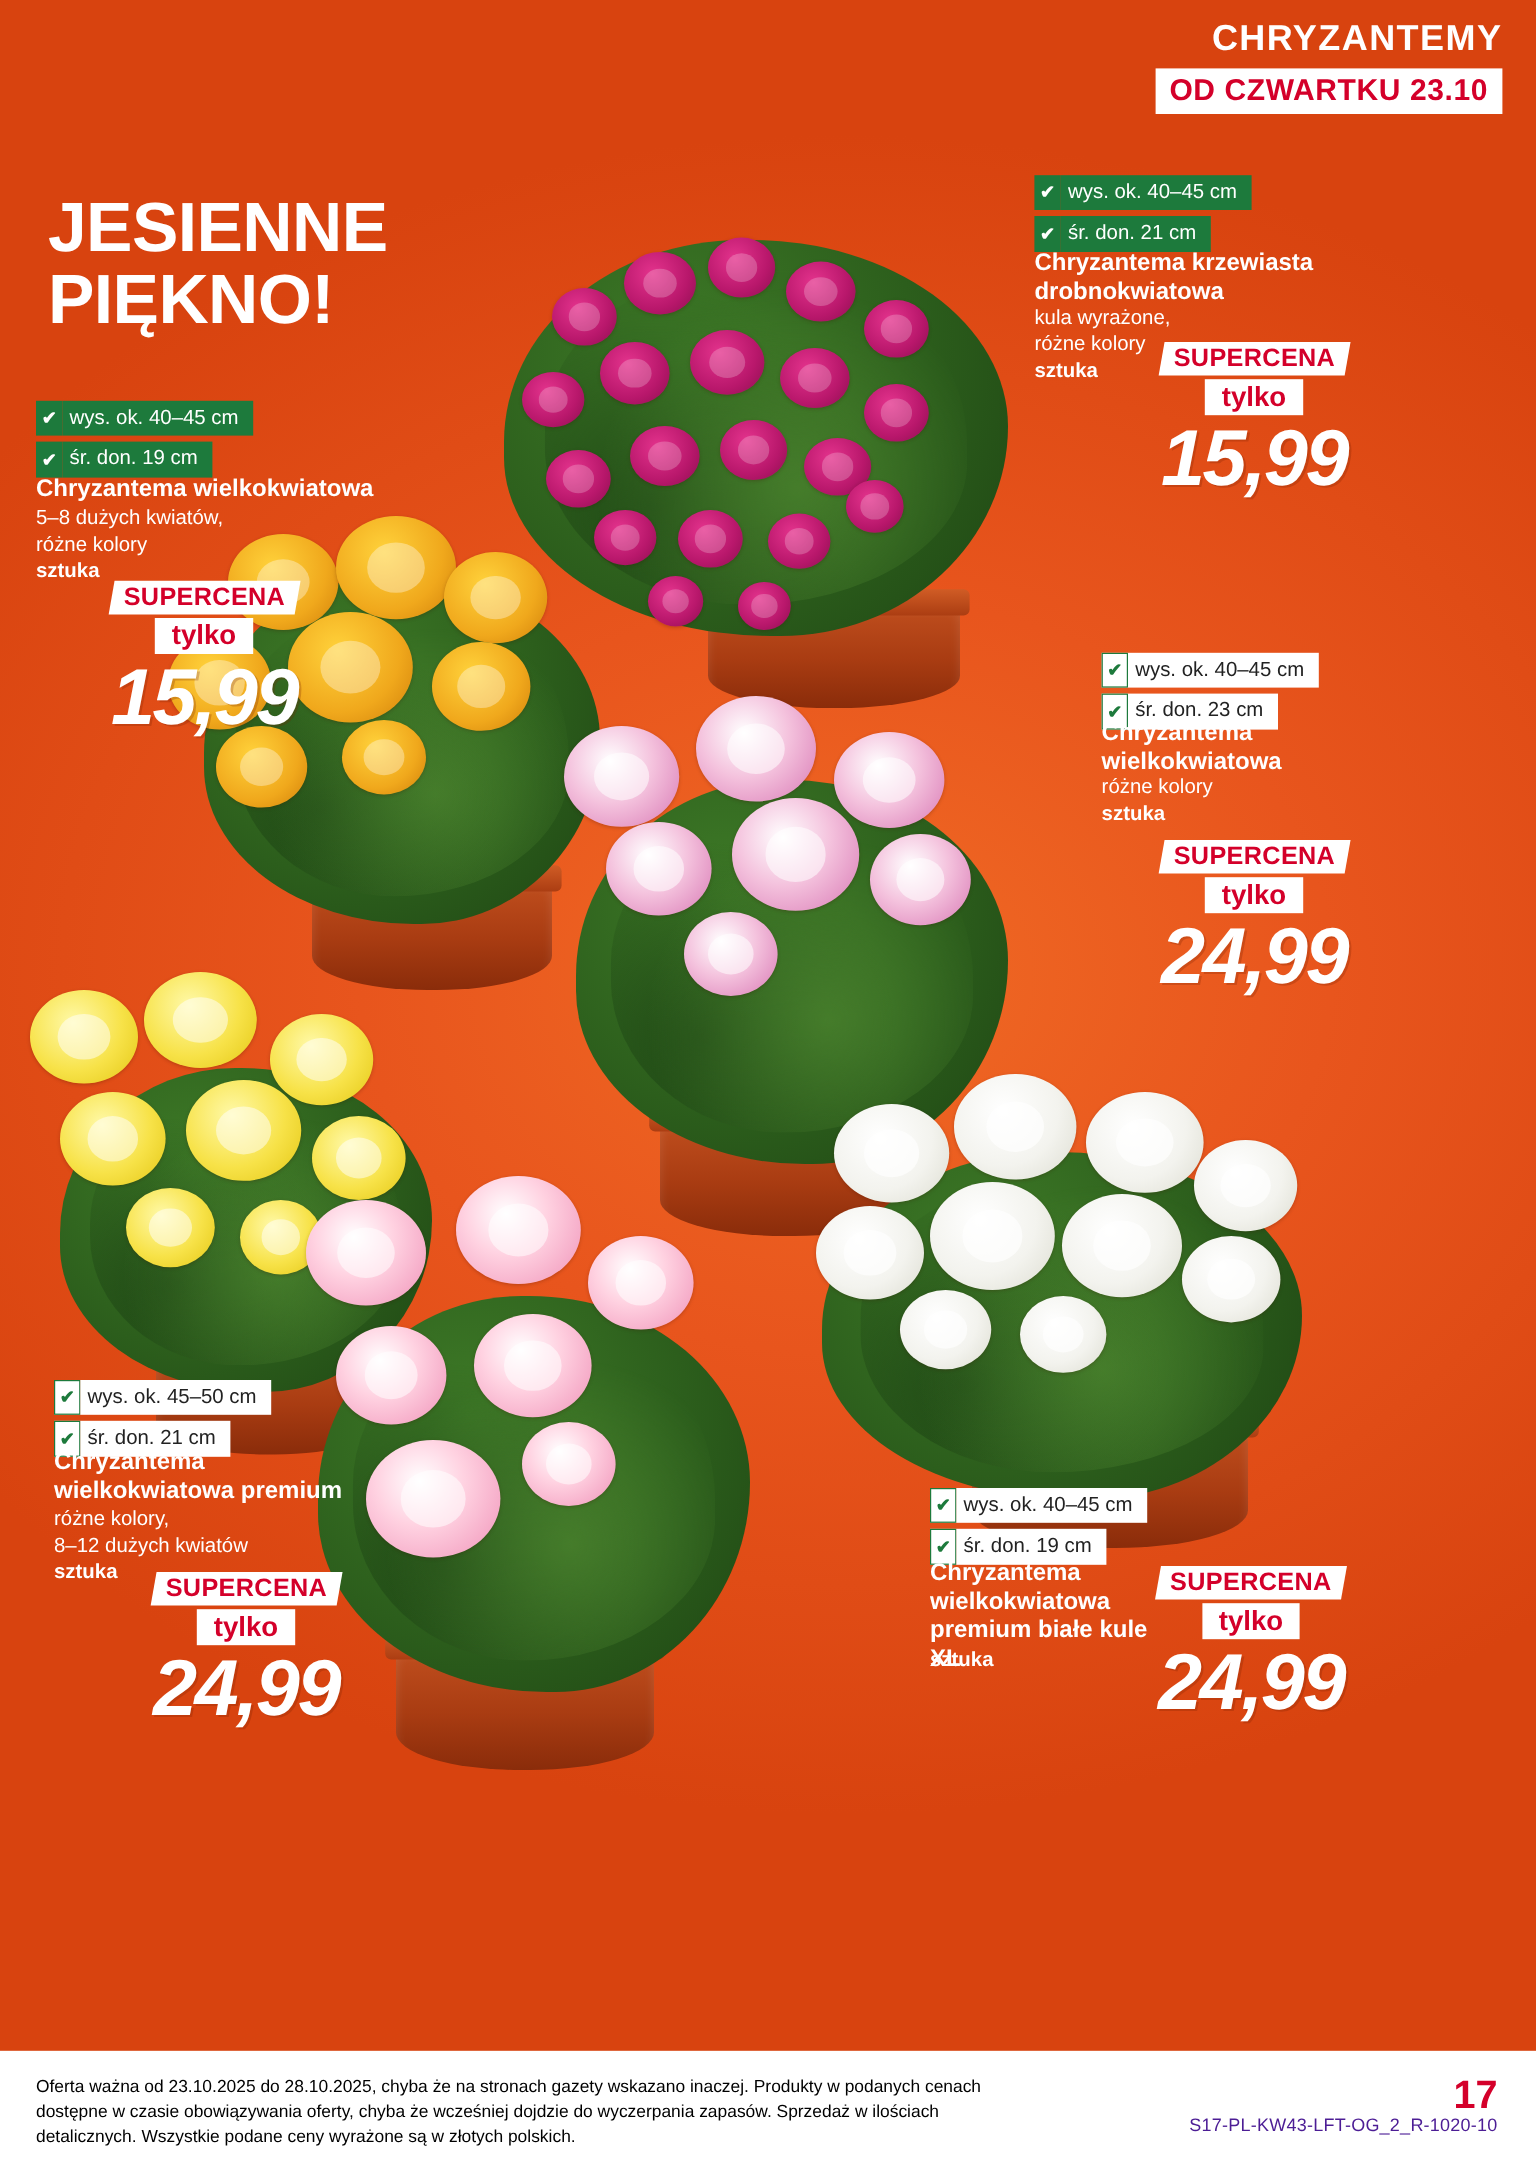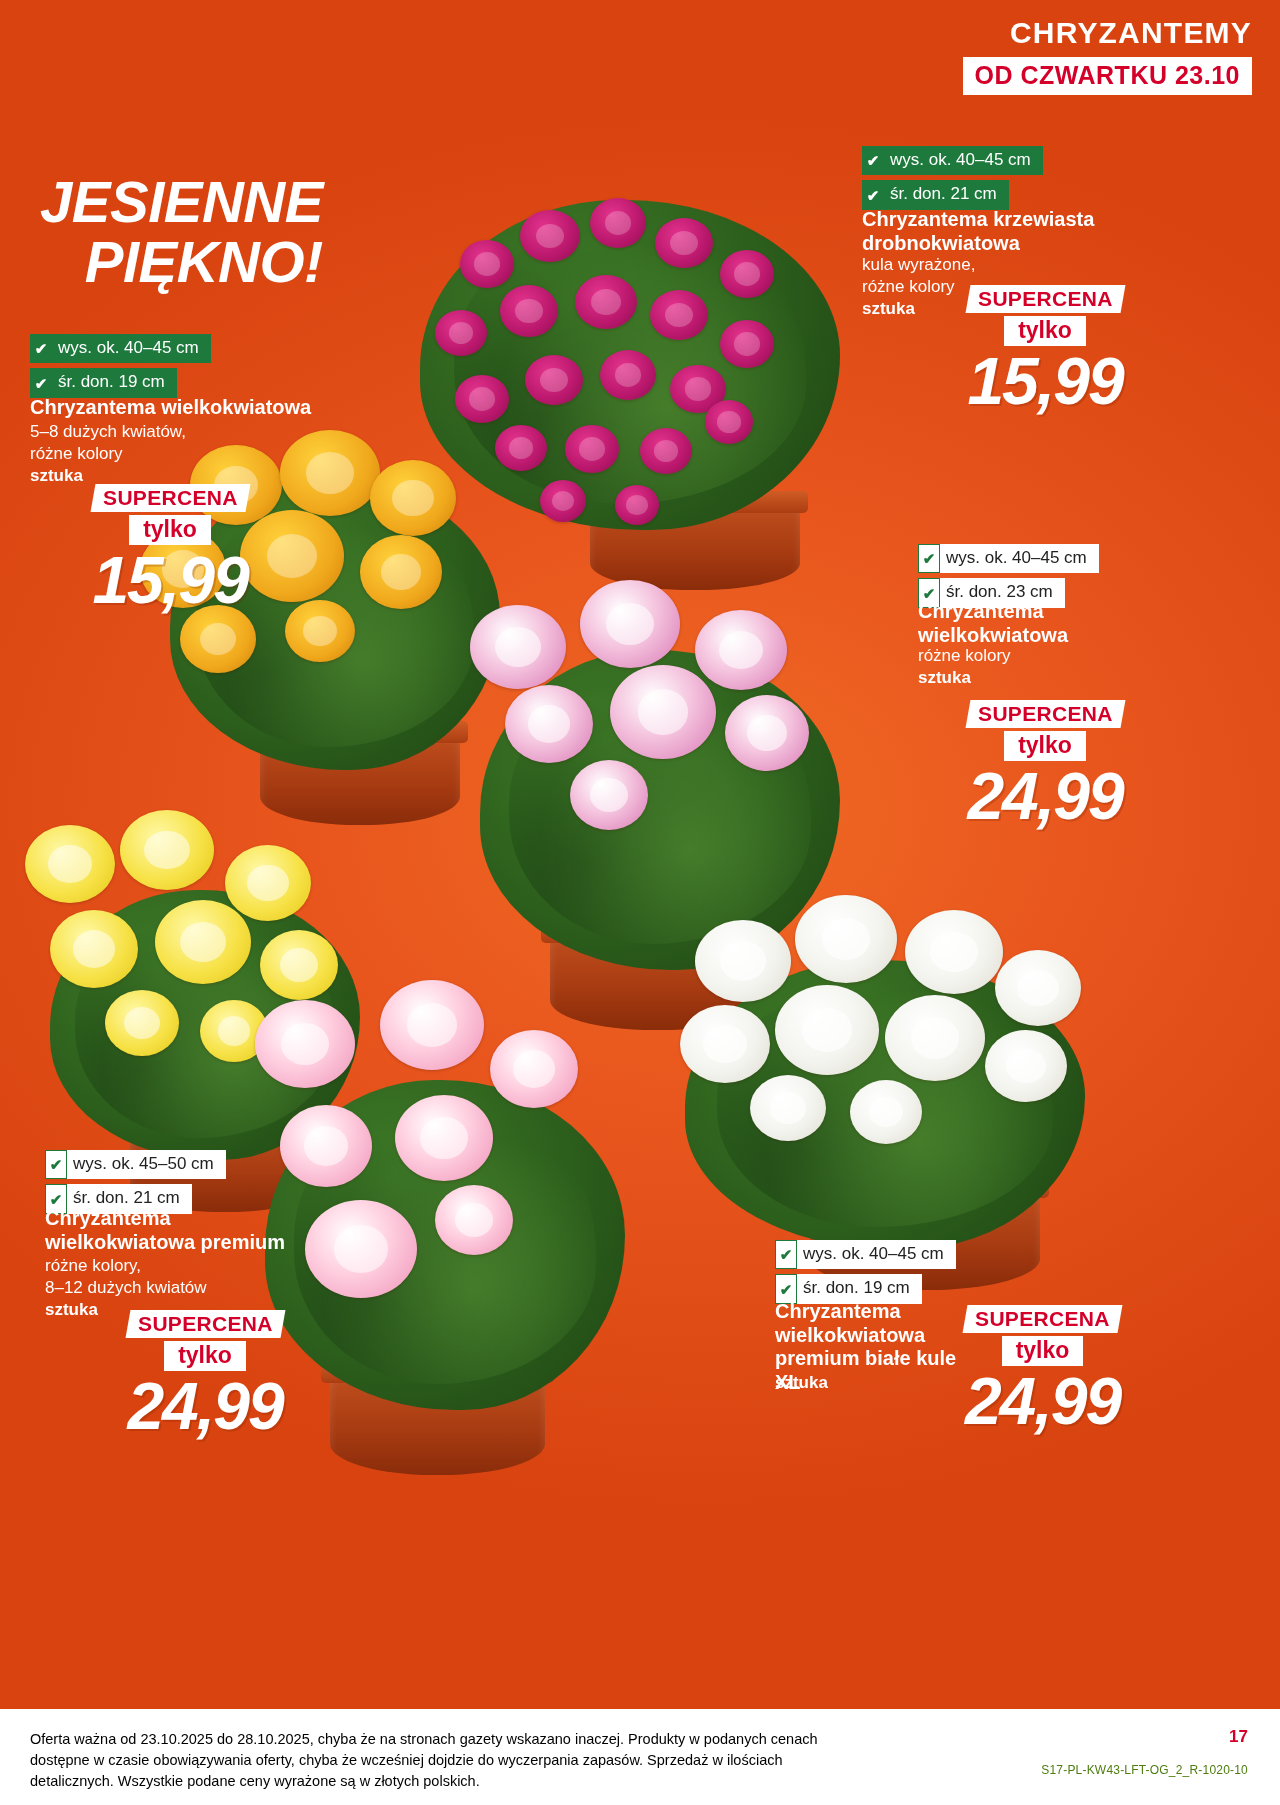--- a/index.html
+++ b/index.html
@@ -54,28 +54,26 @@
     color: #ffffff;
     font-weight: bold;
     font-size: 78px;
     letter-spacing: -1px;
     line-height: 1;
     white-space: nowrap;
   }
   .title-sub {
     position: absolute;
     left: 40px;
-    top: 172px;
-    color: #ffffff;
-    font-weight: bold;
-    font-style: italic;
+    top: 160px;
+    color: #ffffff;
+    font-weight: bold;
     font-size: 58px;
     line-height: 1.04;
     letter-spacing: -0.5px;
-    text-align: right;
   }
 
   
   .spec-list { position: absolute; }
   .spec {
     display: flex;
     align-items: stretch;
     margin-bottom: 5px;
     width: max-content;
   }
@@ -167,28 +165,28 @@
     color: #000000;
     font-size: 14.5px;
     line-height: 1.45;
   }
   .footer-page {
     position: absolute;
     right: 32px;
     top: 18px;
     color: #d4002a;
     font-weight: bold;
-    font-size: 17px;
+    font-size: 33px;
   }
   .footer-code {
     position: absolute;
     right: 32px;
     top: 54px;
-    color: #4d7c0f;
-    font-size: 12px;
+    color: #4c1d95;
+    font-size: 15px;
     letter-spacing: .2px;
   }
 
   
   .art { position: absolute; }
   .pot {
     position: absolute;
     background: linear-gradient(180deg, #c2501f 0%, #a93c12 55%, #8a2c0a 100%);
     border-radius: 6px 6px 48% 48% / 6px 6px 30% 30%;
     box-shadow: inset 0 8px 10px rgba(255,255,255,.12);

